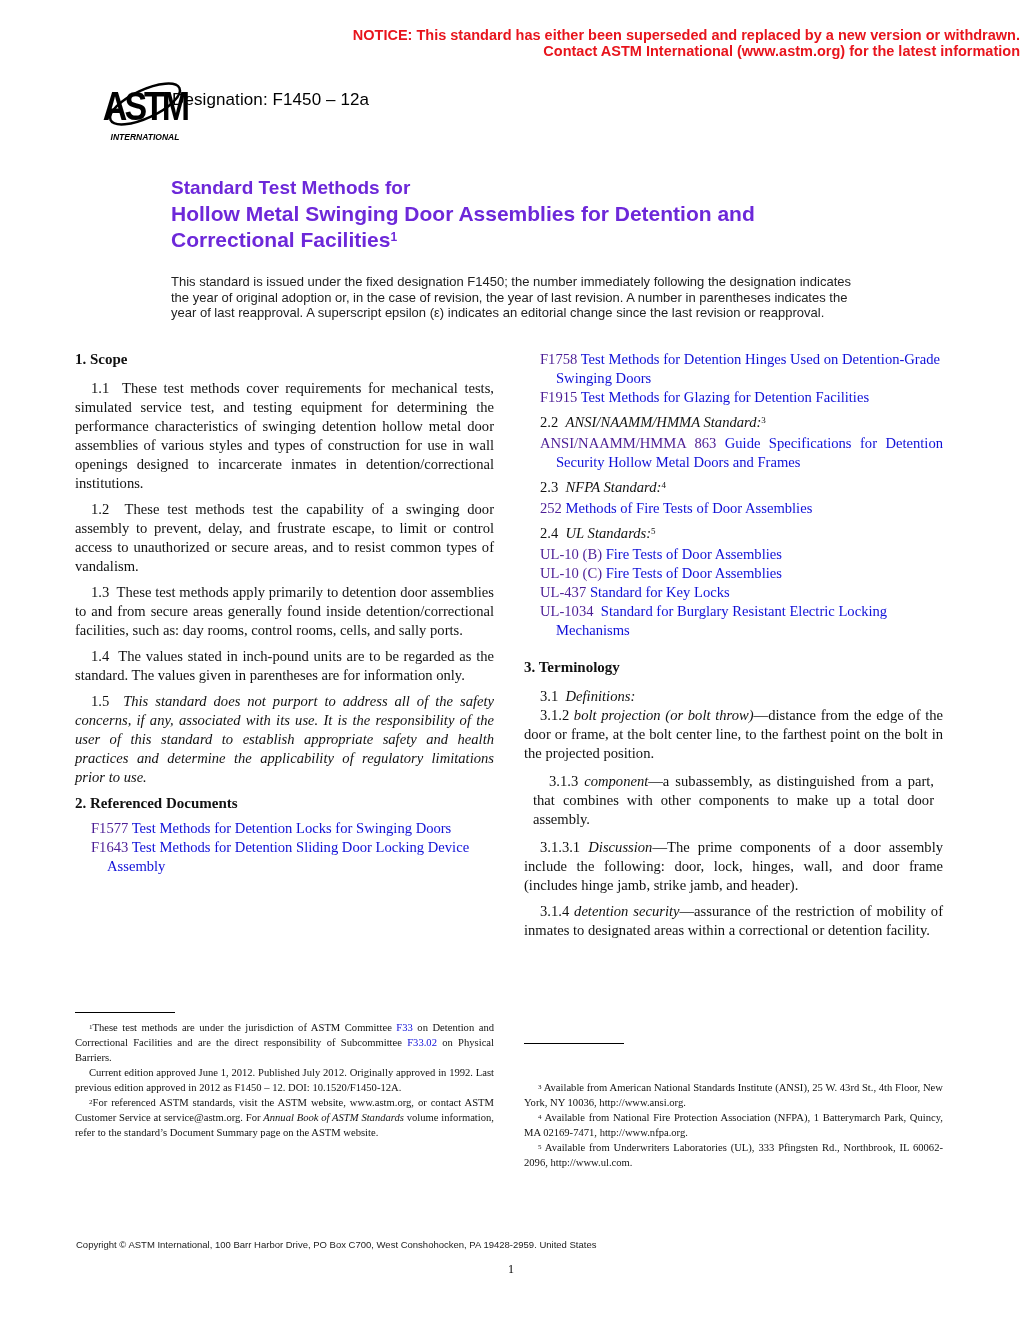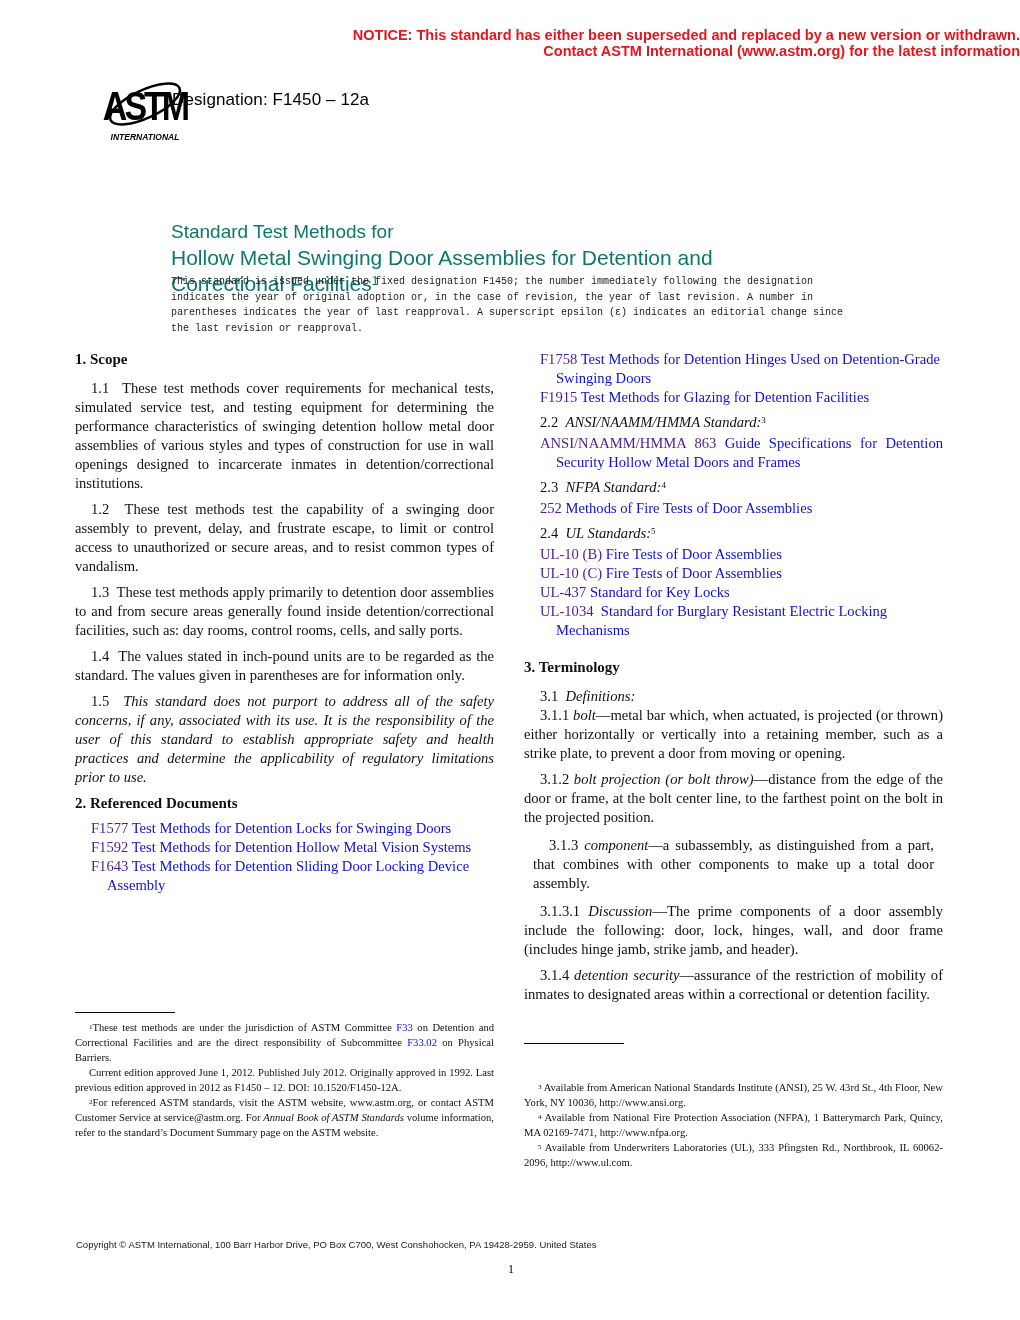--- a/index.html
+++ b/index.html
@@ -5,28 +5,28 @@
   html, body { margin:0; padding:0; background:#ffffff; }
   body { width:1020px; height:1320px; position:relative; overflow:hidden; color:#000; }
 
   .notice { position:absolute; left:0; top:27px; width:1020px; text-align:right; color:#e8141c;
             font-family:"Liberation Sans", sans-serif; font-weight:bold; font-size:14.5px; line-height:16px; }
 
   .logo { position:absolute; left:72px; top:72px; width:90px; height:70px;margin-left:28px; }
   .designation { position:absolute; left:172px; top:90px; font-family:"Liberation Sans", sans-serif;
                  font-size:17px; font-weight:normal; letter-spacing:0.1px; }
 
-  .title { position:absolute; left:171px; top:175px; font-family:"Liberation Sans", sans-serif; font-weight:normal;
-           font-size:20px; line-height:26px; color:#0f766e;margin-top:44px; }
+  .title { position:absolute; left:171px; top:175px; font-family:"Liberation Sans", sans-serif; font-weight:bold;
+           font-size:20px; line-height:26px; color:#6d28d9; }
   .title .t1 { font-size:19px; display:block; }
   .title .t2, .title .t3 { display:block; font-size:21px; }
   .title sup { font-size:12px; vertical-align:top; position:relative; top:-3px; }
 
-  .intro { position:absolute; left:171px; top:274px; width:680px; font-family:Liberation Mono, monospace;
-           font-size:10px; line-height:15.5px; color:#222; }
+  .intro { position:absolute; left:171px; top:274px; width:680px; font-family:Liberation Sans, sans-serif;
+           font-size:13px; line-height:15.5px; color:#222; }
 
   .col { position:absolute; font-family:"Liberation Serif", serif; font-size:14.6px; line-height:19px; color:#111; }
   .col.left { left:75px; top:350px; width:419px; }
   .col.right { left:524px; top:350px; width:419px; }
 
   .h { font-weight:bold; font-size:15px; margin:0 0 10px 0; }
   .p { text-align:justify; text-indent:0; margin:0 0 7px 0; }
   .p .num { padding-left:16px; }
   .ital { font-style:italic; }
   .ref { padding-left:32px; text-indent:-16px; margin:0; }
@@ -72,21 +72,20 @@
 <div class="col left">
   <div class="h">1.  Scope</div>
   <p class="p"><span class="num">1.1</span>&nbsp; <span>These test methods cover requirements for mechanical tests, simulated service test, and testing equipment for determining the performance characteristics of swinging detention hollow metal door assemblies of various styles and types of construction for use in wall openings designed to incarcerate inmates in detention/correctional institutions.</span></p>
   <p class="p"><span class="num">1.2</span>&nbsp; <span>These test methods test the capability of a swinging door assembly to prevent, delay, and frustrate escape, to limit or control access to unauthorized or secure areas, and to resist common types of vandalism.</span></p>
   <p class="p"><span class="num">1.3</span>&nbsp; <span>These test methods apply primarily to detention door assemblies to and from secure areas generally found inside detention/correctional facilities, such as: day rooms, control rooms, cells, and sally ports.</span></p>
   <p class="p"><span class="num">1.4</span>&nbsp; <span>The values stated in inch-pound units are to be regarded as the standard. The values given in parentheses are for information only.</span></p>
   <p class="p" style=""><span class="num">1.5</span>&nbsp; <span class="ital">This standard does not purport to address all of the safety concerns, if any, associated with its use. It is the responsibility of the user of this standard to establish appropriate safety and health practices and determine the applicability of regulatory limitations prior to use.</span></p>
 
   <div class="h" style="margin-bottom:6px">2.  Referenced Documents</div>
   <p class="ref"><span class="code">F1577</span> <span class="txt">Test Methods for Detention Locks for Swinging Doors</span></p>
-  <p class="ref"><span class="code">F1592</span> <span class="txt">Test Methods for Detention Hollow Metal Vision Systems</span></p>
   <p class="ref"><span class="code">F1643</span> <span class="txt">Test Methods for Detention Sliding Door Locking Device Assembly</span></p>
 </div>
 
 <div class="col right">
   <p class="ref"><span class="code">F1758</span> <span class="txt">Test Methods for Detention Hinges Used on Detention-Grade Swinging Doors</span></p>
   <p class="ref"><span class="code">F1915</span> <span class="txt">Test Methods for Glazing for Detention Facilities</span></p>
 
   <div class="sub"><span>2.2</span>&nbsp; <span class="ital">ANSI/NAAMM/HMMA Standard:</span><sup class="fn">3</sup></div>
   <p class="ref" style="text-align:justify"><span class="code">ANSI/NAAMM/HMMA 863</span> <span class="txt">Guide Specifications for Detention Security Hollow Metal Doors and Frames</span></p>
 
@@ -94,21 +93,20 @@
   <p class="ref"><span class="code">252</span> <span class="txt">Methods of Fire Tests of Door Assemblies</span></p>
 
   <div class="sub"><span>2.4</span>&nbsp; <span class="ital">UL Standards:</span><sup class="fn">5</sup></div>
   <p class="ref"><span class="code">UL-10 (B)</span> <span class="txt">Fire Tests of Door Assemblies</span></p>
   <p class="ref"><span class="code">UL-10 (C)</span> <span class="txt">Fire Tests of Door Assemblies</span></p>
   <p class="ref"><span class="code">UL-437</span> <span class="txt">Standard for Key Locks</span></p>
   <p class="ref"><span class="code">UL-1034</span>&nbsp; <span class="txt">Standard for Burglary Resistant Electric Locking Mechanisms</span></p>
 
   <div class="h" style="margin-top:18px;">3.  Terminology</div>
   <p class="p" style="margin:0"><span class="num">3.1</span>&nbsp; <span class="ital">Definitions:</span></p>
-  <p class="p"><span class="num">3.1.1</span>&nbsp;<span class="ital">bolt</span><span>—metal bar which, when actuated, is projected (or thrown) either horizontally or vertically into a retaining member, such as a strike plate, to prevent a door from moving or opening.</span></p>
   <p class="p"><span class="num">3.1.2</span>&nbsp;<span class="ital">bolt projection (or bolt throw)</span><span>—distance from the edge of the door or frame, at the bolt center line, to the farthest point on the bolt in the projected position.</span></p>
   <p class="p" style="margin:9px"><span class="num">3.1.3</span>&nbsp;<span class="ital">component</span><span>—a subassembly, as distinguished from a part, that combines with other components to make up a total door assembly.</span></p>
   <p class="p"><span class="num">3.1.3.1</span>&nbsp;<span class="ital">Discussion</span><span>—The prime components of a door assembly include the following: door, lock, hinges, wall, and door frame (includes hinge jamb, strike jamb, and header).</span></p>
   <p class="p"><span class="num">3.1.4</span>&nbsp;<span class="ital">detention security</span><span>—assurance of the restriction of mobility of inmates to designated areas within a correctional or detention facility.</span></p>
 </div>
 
 <div class="fnrule" style="left:75px; top:1012px;"></div>
 <div class="footnotes" style="left:75px; top:1020px; width:419px;">
   <p><sup>1</sup><span>These test methods are under the jurisdiction of ASTM Committee </span><span class="blue">F33</span><span> on Detention and Correctional Facilities and are the direct responsibility of Subcommittee </span><span class="blue">F33.02</span><span> on Physical Barriers.</span></p>
   <p>Current edition approved June 1, 2012. Published July 2012. Originally approved in 1992. Last previous edition approved in 2012 as F1450 – 12. DOI: 10.1520/F1450-12A.</p>

